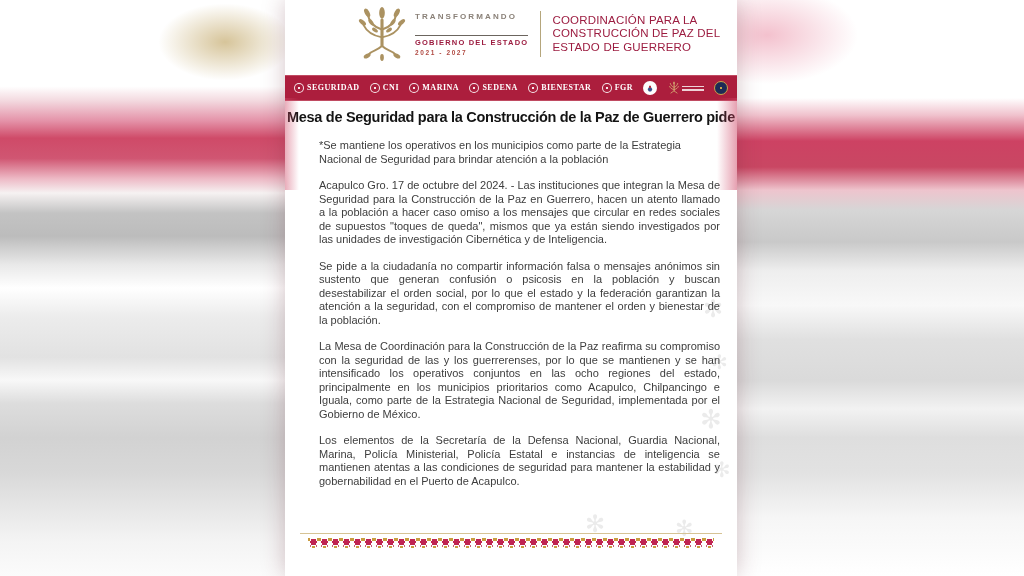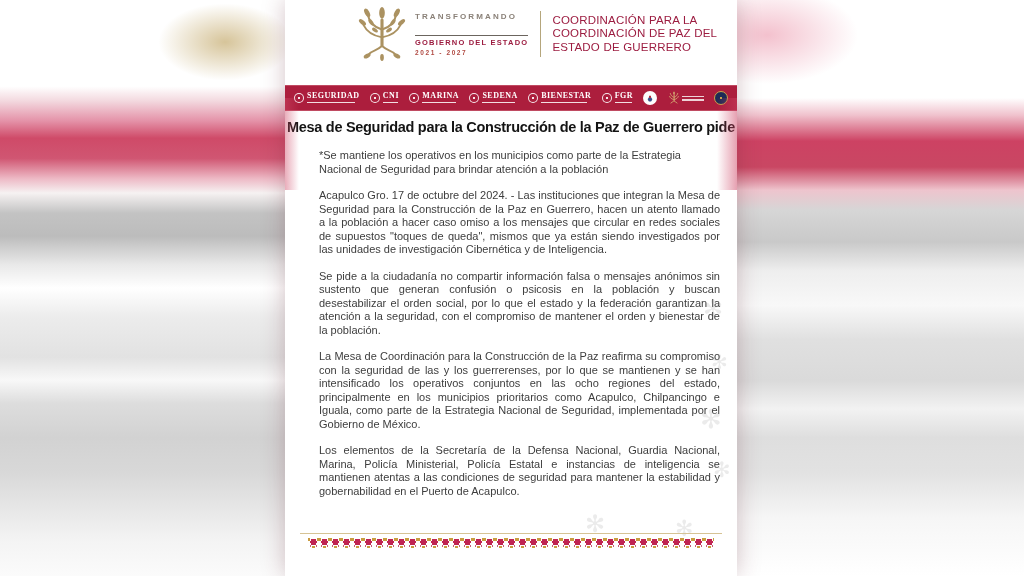--- a/index.html
+++ b/index.html
@@ -26,41 +26,41 @@
         #f0c2cd 20%, #cd4263 24.5%, #c94763 29%, #eec4cd 33%,
         #d6d6d6 36.5%, #c9c9c9 42%, #eeeeee 47%,
         #f8f8f8 53%, #e0e0e0 59%, #dadada 66%, #f2f2f2 71%,
         #dedede 76%, #e2e2e2 82%, #f6f6f6 90%, #ffffff 100%);}
 
   
   .doc{position:absolute;left:285px;top:0;width:452px;height:576px;background:#ffffff;
        box-shadow:0 0 22px rgba(100,40,55,0.28);}
 
   
-  .header{position:relative;height:85px;}
+  .header{position:relative;height:75px;}
   .header-inner{position:absolute;left:72px;top:5px;display:flex;align-items:center;}
   .tree-icon{flex:0 0 auto;}
   .brand{margin-left:8px;}
   .brand-top{font-size:8px;color:#8a8178;letter-spacing:2.1px;font-weight:bold;}
   .brand-name{font-size:20px;font-weight:800;color:#4f4a44;letter-spacing:0.6px;line-height:21px;}
   .brand-sub{font-size:7.5px;font-weight:bold;color:#9c1c40;letter-spacing:1.2px;
              border-top:1px solid #6b655e;padding-top:2px;margin-top:14px;}
   .brand-years{font-size:6.5px;font-weight:bold;color:#b04a42;letter-spacing:1.6px;margin-top:2px;}
   .v-divider{width:1px;height:46px;background:#b5a67c;margin:0 11px 0 12px;}
   .coord{font-size:11.5px;font-weight:400;color:#9c1c40;line-height:13.5px;letter-spacing:0.2px;}
 
   
   .banner{height:26px;background:#ac1e3d;display:flex;align-items:center;
           justify-content:space-between;padding:0 9px;
           border-top:1px solid #c04b62;border-bottom:1px solid #c04b62;box-sizing:border-box;}
   .agency{display:flex;align-items:center;}
   .seal{width:10px;height:10px;border-radius:50%;border:1px solid rgba(255,255,255,0.9);
         box-sizing:border-box;margin-right:3px;flex:0 0 auto;
         background:radial-gradient(circle 2px at 50% 50%, rgba(255,255,255,0.9) 60%, transparent 65%);}
-  .agency-text{display:flex;flex-direction:column;}
+  .agency-text{display:flex;flex-direction:row;}
   .agency-label{font-family:"Liberation Serif",serif;font-weight:bold;font-size:8px;
                 color:#ffffff;letter-spacing:0.5px;line-height:8px;}
   .agency-bar{height:2px;width:92%;margin-top:1.5px;
               background:repeating-linear-gradient(180deg, rgba(255,255,255,0.85) 0 1px, transparent 1px 2px);}
   .badge{width:14px;height:14px;border-radius:50%;flex:0 0 auto;}
   .badge-white{background:radial-gradient(circle 2.5px at 50% 42%, #b03045 55%, transparent 60%),
                radial-gradient(circle 4.5px at 50% 60%, #3a4f8c 0 35%, transparent 60%),#fdfdfd;}
   .badge-gold{display:flex;align-items:center;width:auto;height:auto;border-radius:0;}
   .badge-gold .bars{display:flex;flex-direction:column;margin-left:2px;}
   .badge-gold .bars i{display:block;width:22px;height:1.5px;background:rgba(255,255,255,0.8);margin:1px 0;}
@@ -136,21 +136,21 @@
           </g>
         </svg>
         <div class="brand">
           <div class="brand-top">TRANSFORMANDO</div>
           <div class="brand-sub">GOBIERNO DEL ESTADO</div>
           <div class="brand-years">2021 - 2027</div>
         </div>
         <div class="v-divider"></div>
         <div class="coord">
           <div>COORDINACIÓN PARA LA</div>
-          <div>COORDINACIÓN DE PAZ DEL</div>
+          <div>CONSTRUCCIÓN DE PAZ DEL</div>
           <div>ESTADO DE GUERRERO</div>
         </div>
       </div>
     </div>
 
     <div class="banner">
       <div class="agency">
         <span class="seal"></span>
         <span class="agency-text">
           <span class="agency-label">SEGURIDAD</span>

